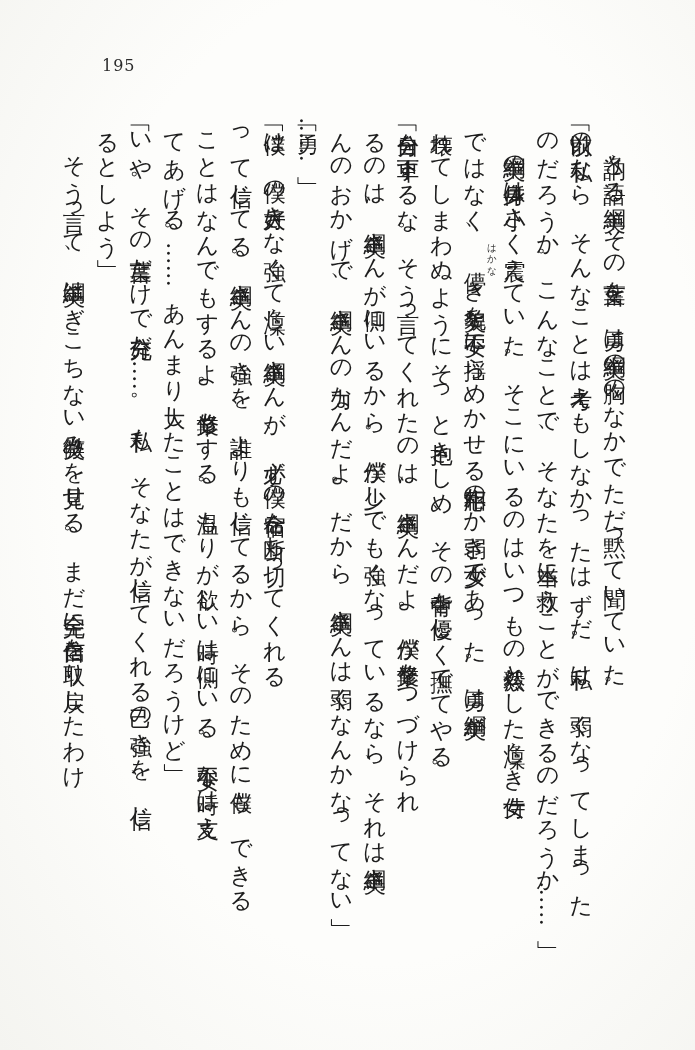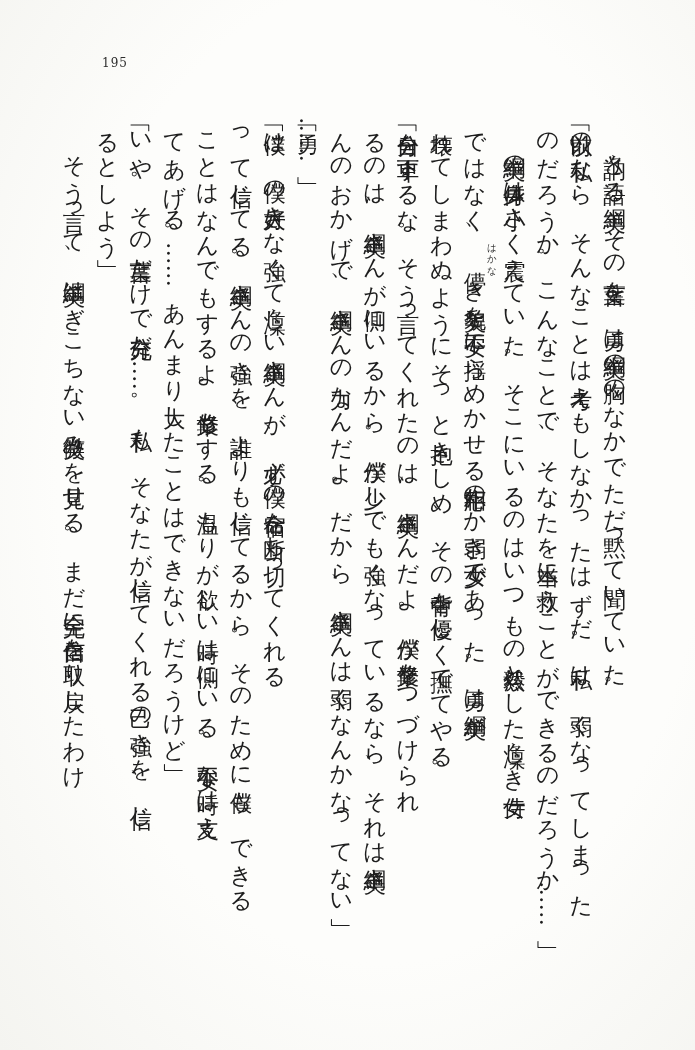--- a/index.html
+++ b/index.html
@@ -16,21 +16,21 @@
   }
   .page {
     position: absolute;
     inset: 0;
     background: radial-gradient(ellipse at 55% 45%, #fdfdfb 60%, #f4f4f0 100%);
   }
   .page-number {
     position: absolute;
     top: 56px;
     left: 102px;
-    font-size: 12px;
+    font-size: 16px;
     letter-spacing: 1px;
     color: #2b2b2b;
     font-family: "DejaVu Serif", "Liberation Serif", serif;
   }
   .text-block {
     position: absolute;
     top: 117px;
     right: 64px;
     height: 862px;
     writing-mode: vertical-rl;

